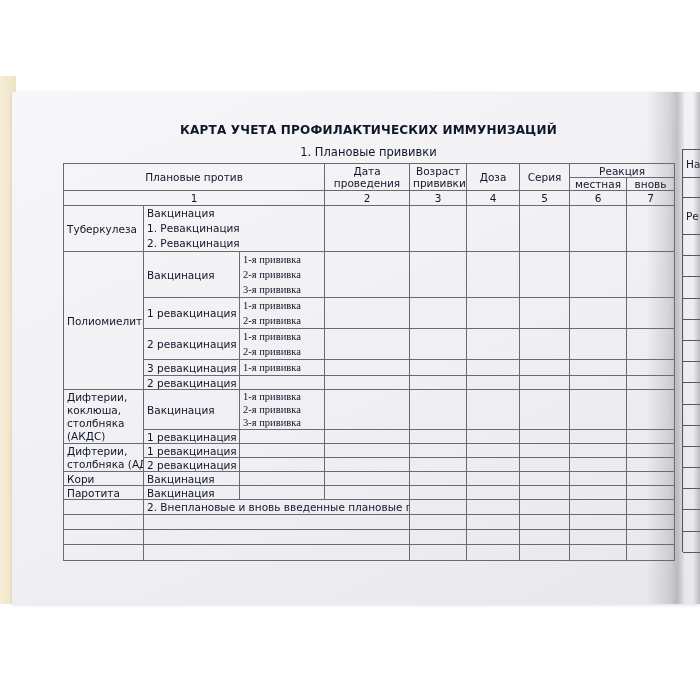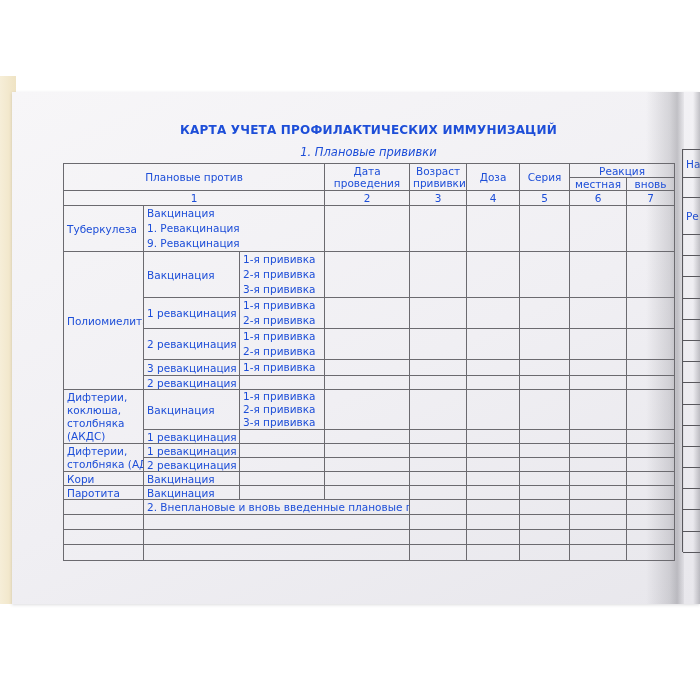--- a/index.html
+++ b/index.html
@@ -1,45 +1,45 @@
 <!DOCTYPE html>
 <html><head>
 <meta charset="utf-8">
 <style>
   html,body{margin:0;padding:0;background:#ffffff;}
   .canvas{position:relative;width:700px;height:700px;overflow:hidden;
-          font-family:"DejaVu Sans","Liberation Sans",sans-serif;color:#1d4ed8;}
+          font-family:"DejaVu Sans","Liberation Sans",sans-serif;color:#0f172a;}
 
   
   .under-sheet{position:absolute;left:0;top:76px;width:16px;height:528px;
                background:linear-gradient(to right,#f6eed8,#efe3c3);}
   .page{position:absolute;left:12px;top:92px;width:688px;height:512px;
         background:linear-gradient(155deg,#f7f6f8 0%,#f0eff3 55%,#e8e7ec 100%);
         box-shadow:0 1px 3px rgba(60,60,70,.18);}
   .gutter{position:absolute;left:646px;top:92px;width:38px;height:512px;
           background:linear-gradient(to right,rgba(110,110,118,0) 0%,rgba(110,110,118,.22) 62%,rgba(80,80,88,.30) 82%,rgba(140,140,148,.10) 100%);}
   .redge{position:absolute;left:693px;top:92px;width:7px;height:512px;
          background:linear-gradient(to right,rgba(100,100,108,0),rgba(100,100,108,.35));}
 
   .title{position:absolute;left:63px;top:123px;width:611px;text-align:center;
          font-size:12px;font-weight:bold;letter-spacing:.2px;}
-  .subtitle{position:absolute;left:63px;top:145px;width:611px;text-align:center;font-size:11.5px;font-style:italic;}
+  .subtitle{position:absolute;left:63px;top:145px;width:611px;text-align:center;font-size:11.5px;}
 
   table.main{position:absolute;left:63px;top:163px;width:611px;
              border-collapse:collapse;table-layout:fixed;}
   table.main td{border:1px solid #6b6a6f;padding:0 3px;font-size:10.5px;
                 line-height:12px;vertical-align:middle;overflow:hidden;box-sizing:border-box;}
   td.center{text-align:center;}
   td.hdr{font-size:11px;line-height:13px;}
   td.vname{font-size:10px;padding-left:4px;margin-left:12px;}
   td.vname div{line-height:13px;white-space:nowrap;}
   td.tcell{font-size:10px;padding-left:5px;white-space:nowrap;}
   td.top{vertical-align:top;padding-top:2px;}
   td.lines div{line-height:15px;white-space:nowrap;}
-  td.shots div{line-height:15px;white-space:nowrap;}
+  td.shots div{line-height:15px;white-space:nowrap;font-family:Liberation Serif, serif;}
   td.shots.lh13 div{line-height:13px;}
   td.sec2{font-size:10px;white-space:nowrap;}
   tr.hdr1{height:14px;} tr.hdr2{height:13px;} tr.num{height:15px;}
   tr.tub{height:45px;} tr.p1{height:46px;} tr.p2{height:30px;} tr.p3{height:30px;}
   tr.r14{height:14px;} tr.d1{height:40px;} tr.sec{height:15px;} tr.e15{height:15px;} tr.e16{height:16px;}
 
   
   .rstrip{position:absolute;left:682px;top:149px;width:18px;height:403px;
           border-left:1px solid #58575c;border-top:1px solid #58575c;box-sizing:border-box;}
   .rstrip .rrow{border-bottom:1px solid #58575c;box-sizing:border-box;
@@ -92,21 +92,21 @@
       <td class="center">5</td>
       <td class="center">6</td>
       <td class="center">7</td>
     </tr>
 
     <tr class="tub">
       <td class="vname">Туберкулеза</td>
       <td colspan="2" class="tcell lines">
         <div>Вакцинация</div>
         <div>1. Ревакцинация</div>
-        <div>9. Ревакцинация</div>
+        <div>2. Ревакцинация</div>
       </td>
       <td></td>
           <td></td>
           <td></td>
           <td></td>
           <td></td>
           <td></td>
     </tr>
 
     <tr class="p1">

